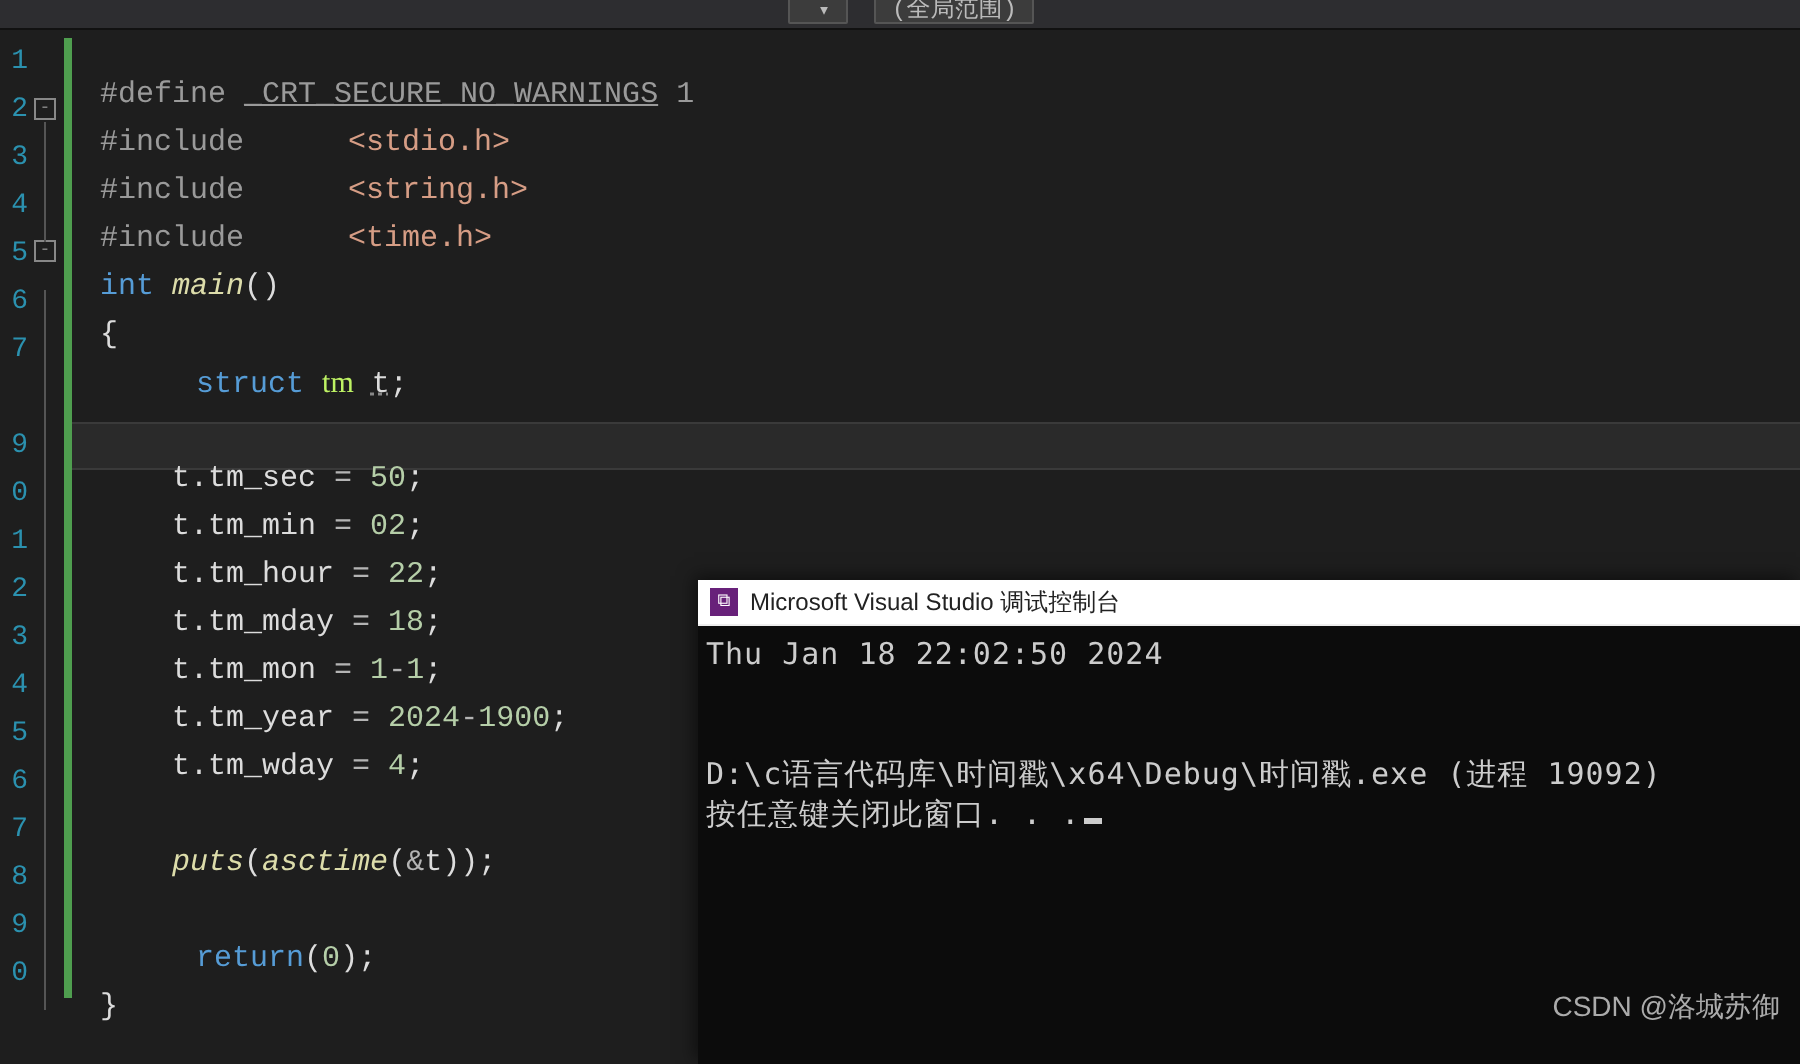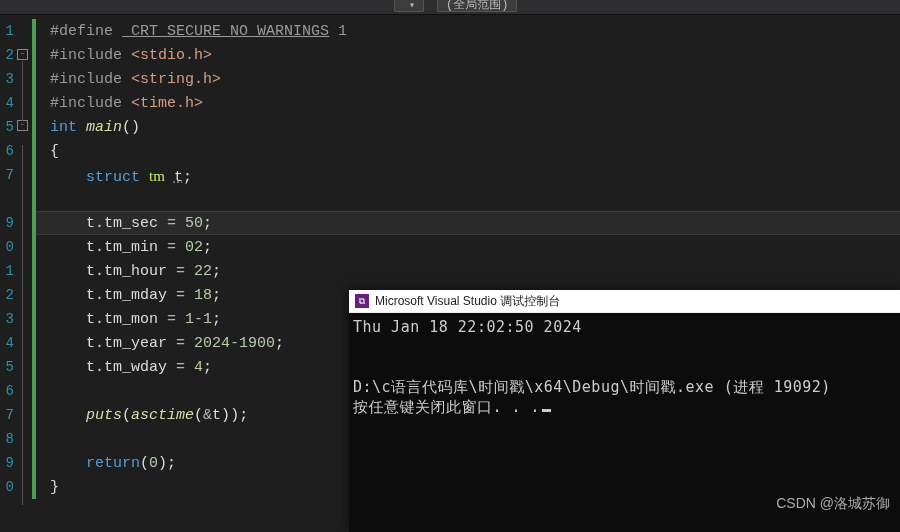--- a/index.html
+++ b/index.html
@@ -95,38 +95,38 @@
 
   .change-bar {
     width: 4px;
     padding-top: 4px;
   }
   .change-bar div { height: 24px; }
   .change-green { background: #4f9e4f; width: 4px; height: 100%; }
 
   .code {
     flex: 1;
-    padding-top: 5px;
+    padding-top: 21px;
     position: relative;
   }
   .code .line { height: 24px; line-height: 24px; white-space: pre; padding-left: 14px; }
   .code .hl {
     position: absolute;
     left: 0; right: 0;
     height: 24px;
     top: calc(4px + 8 * 24px);
     background: #2a2a2a;
     border-top: 1px solid #3a3a3a;
     border-bottom: 1px solid #3a3a3a;
     box-sizing: border-box;
   }
 
   .tok-macro   { color: #9a9a9a; }
-  .tok-keyword { color: #569cd6; }
-  .tok-string  { color: #d69d85; }
+  .tok-keyword { color: #569cd6; margin-left: 12px; }
+  .tok-string  { color: #d69d85; margin-left: 43px; }
   .tok-type    { color: #569cd6; }
   .tok-struct  { color: #bef264; font-family: Liberation Serif, serif; }
   .tok-number  { color: #b5cea8; }
   .tok-func    { color: #dcdcaa; font-style: italic; }
   .tok-default { color: #dcdcdc; }
   .tok-op      { color: #b4b4b4; }
 
   
   .console {
     position: absolute;

